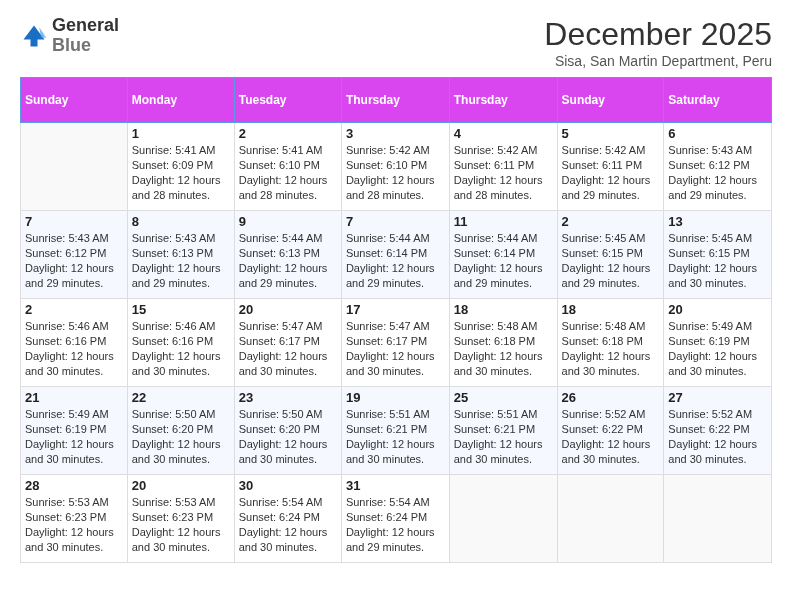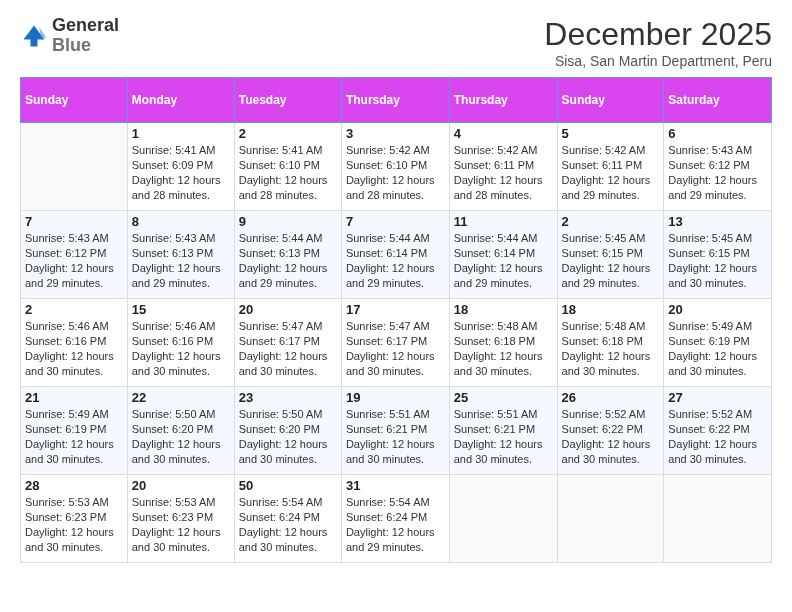--- a/index.html
+++ b/index.html
@@ -365,21 +365,21 @@
         </td>
           <td>
           <span class="cell-day">20</span>
           <div class="cell-info">
             <span>Sunrise: 5:53 AM</span><br>
             <span>Sunset: 6:23 PM</span><br>
             <span>Daylight: 12 hours and 30 minutes.</span>
           </div>
         </td>
           <td>
-          <span class="cell-day">50</span>
+          <span class="cell-day">30</span>
           <div class="cell-info">
             <span>Sunrise: 5:54 AM</span><br>
             <span>Sunset: 6:24 PM</span><br>
             <span>Daylight: 12 hours and 30 minutes.</span>
           </div>
         </td>
           <td>
           <span class="cell-day">31</span>
           <div class="cell-info">
             <span>Sunrise: 5:54 AM</span><br>

